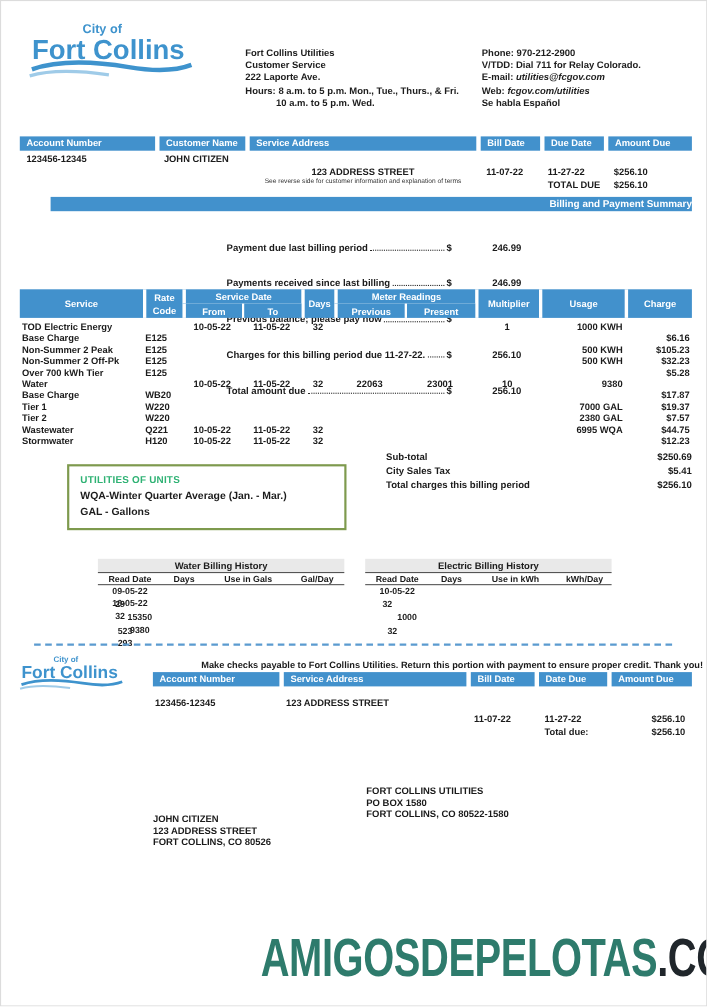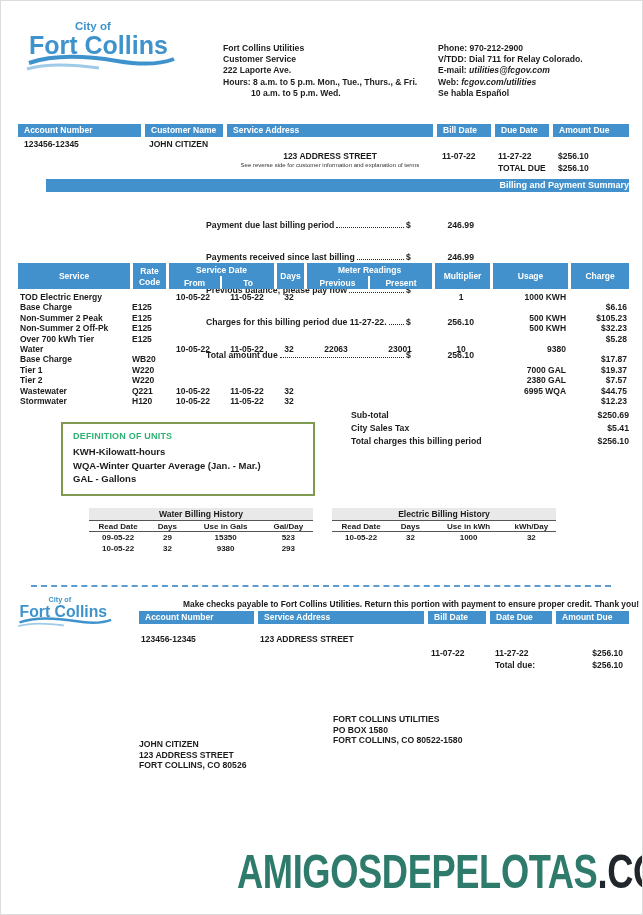--- a/index.html
+++ b/index.html
@@ -58,21 +58,21 @@
 
   
   .def-box { border: 2px solid var(--box-border-olive); padding: 7px 10px 8px 10px; }
   .def-title { color: var(--green-title); font-size: 9px; font-weight: 700; margin-bottom: 4px; letter-spacing: .2px; }
   .def-item { font-size: 9.5px; font-weight: 700; line-height: 13.5px; }
 
   
   .hist { width: 224px; font-weight: 700; }
   .hist-title { background: var(--hist-band-gray); height: 12px; line-height: 12px; text-align: center; font-size: 8.6px; }
   .hist-head { display: flex; border-top: 1px solid #555; border-bottom: 1px solid #555; height: 12px; line-height: 12px; font-size: 8px; }
-  .hist-row { display: flex; height: 11px; line-height: 12px; font-size: 8px; }
+  .hist-row { display: flex; height: 11px; line-height: 12px; font-size: 8px; flex-direction: column; }
   .hc0 { width: 26%; text-align: center; }
   .hc1 { width: 18%; text-align: center; }
   .hc2 { width: 34%; text-align: center; }
   .hc3 { width: 22%; text-align: center; }
 
   .dashed-sep { border-top: 2px dashed var(--dash-blue); }
 
   .addr { font-size: 8.6px; font-weight: 700; line-height: 10.6px; }
 
   .wm-inner { font-size: 49px; font-weight: 700; line-height: 1; white-space: nowrap; transform: scaleX(.74); transform-origin: 0 0; letter-spacing: -.5px; }
@@ -339,22 +339,21 @@
       <span>City Sales Tax</span>
       <span>$5.41</span>
     </div>
     <div class="tot-row">
       <span>Total charges this billing period</span>
       <span>$256.10</span>
     </div>
   </div>
 
   <div class="abs def-box" style="left:60px; top:421px; width:254px;">
-    <div class="def-title">DEFINITION OF UNITS</div>
-    <div class="def-item">KWH-Kilowatt-hours</div>
+    <div class="def-title">UTILITIES OF UNITS</div>
     <div class="def-item">WQA-Winter Quarter Average (Jan. - Mar.)</div>
     <div class="def-item">GAL - Gallons</div>
   </div>
 
   <div class="abs hist" style="left:88px; top:507px;">
     <div class="hist-title">Water Billing History</div>
     <div class="hist-head">
       <span class="hc0">Read Date</span>
       <span class="hc1">Days</span>
       <span class="hc2">Use in Gals</span>

